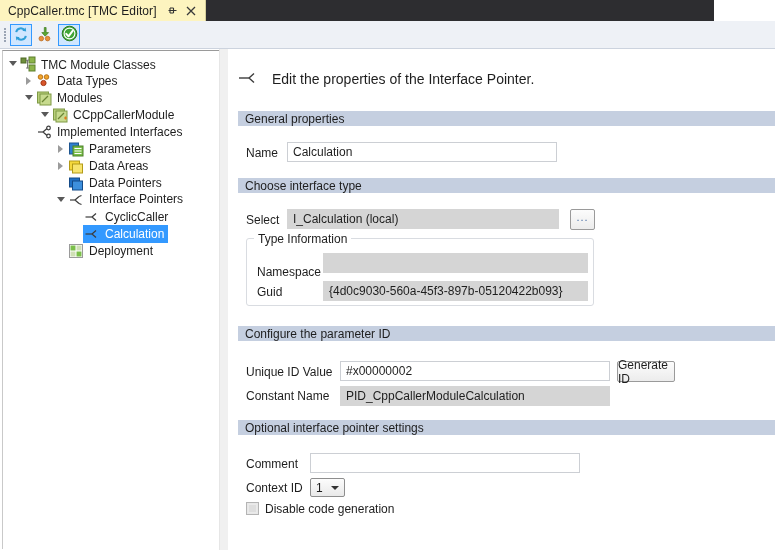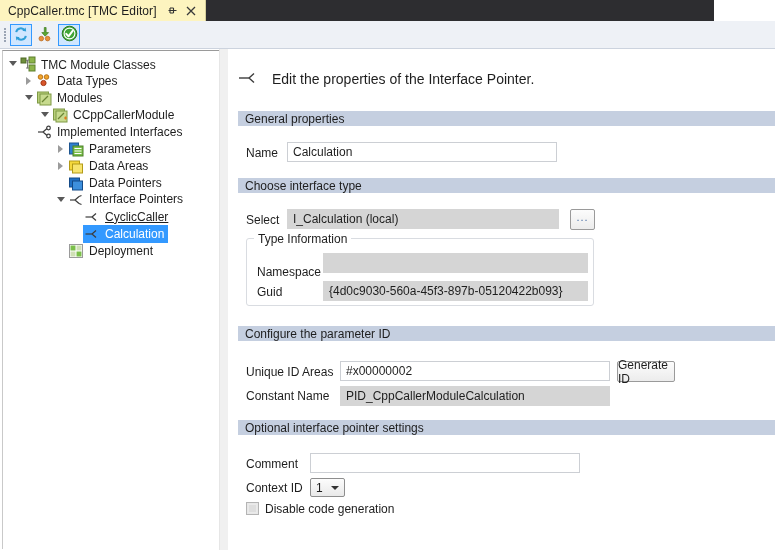--- a/index.html
+++ b/index.html
@@ -358,21 +358,21 @@
       </span>
       <span class="tsel" style="display: inline-flex; align-items: flex-start;">
         <span class="ticon"><svg width="16" height="16" viewBox="0 0 16 16">
             <path d="M2 8 H7" stroke="#3c3c3c" stroke-width="1.2"></path>
             <path d="M7 8 L11 4.5 M7 8 L11 11.5" stroke="#3c3c3c" stroke-width="1.2" fill="none"></path>
             <path d="M11 4.5 L13.5 3.5 M11 11.5 L13.5 12.5" stroke="#3c3c3c" stroke-width="1.2" fill="none"></path>
           </svg></span>
         <span class="tlabel">Interface Pointers</span>
       </span>
     </div>
-    <div class="tnode" style="padding-left: 70px; text-decoration: underline;">
+    <div class="tnode" style="padding-left: 70px;">
       <span class="tw"></span>
       <span class="tsel" style="display: inline-flex; align-items: center;">
         <span class="ticon"><svg width="16" height="16" viewBox="0 0 16 16">
             <path d="M1.5 8 H8" stroke="#3c3c3c" stroke-width="1.2"></path>
             <path d="M8 8 L12 4.5 M8 8 L12 11.5" stroke="#3c3c3c" stroke-width="1.2" fill="none"></path>
           </svg></span>
         <span class="tlabel">CyclicCaller</span>
       </span>
     </div>
     <div class="tnode selected" style="padding-left: 70px;">
@@ -441,21 +441,21 @@
   </div>
   <span class="fld-label" style="left:29px; top:236px;">Guid</span>
   <div class="tbox ro" style="left:95px; top:232px; width:265px;">
     <span>{4d0c9030-560a-45f3-897b-05120422b093}</span>
   </div>
 
   <div class="sec-hdr" style="top:277px;">
     <span>Configure the parameter ID</span>
   </div>
 
-  <span class="fld-label" style="left:18px; top:316px;">Unique ID Areas</span>
+  <span class="fld-label" style="left:18px; top:316px;">Unique ID Value</span>
   <div class="tbox" style="left:112px; top:312px; width:270px;">
     <span>#x00000002</span>
   </div>
   <div class="btn" style="left:389px; top:312px; width:58px;">
     <span>Generate ID</span>
   </div>
 
   <span class="fld-label" style="left:18px; top:340px;">Constant Name</span>
   <div class="tbox ro" style="left:112px; top:337px; width:270px;">
     <span>PID_CppCallerModuleCalculation</span>

